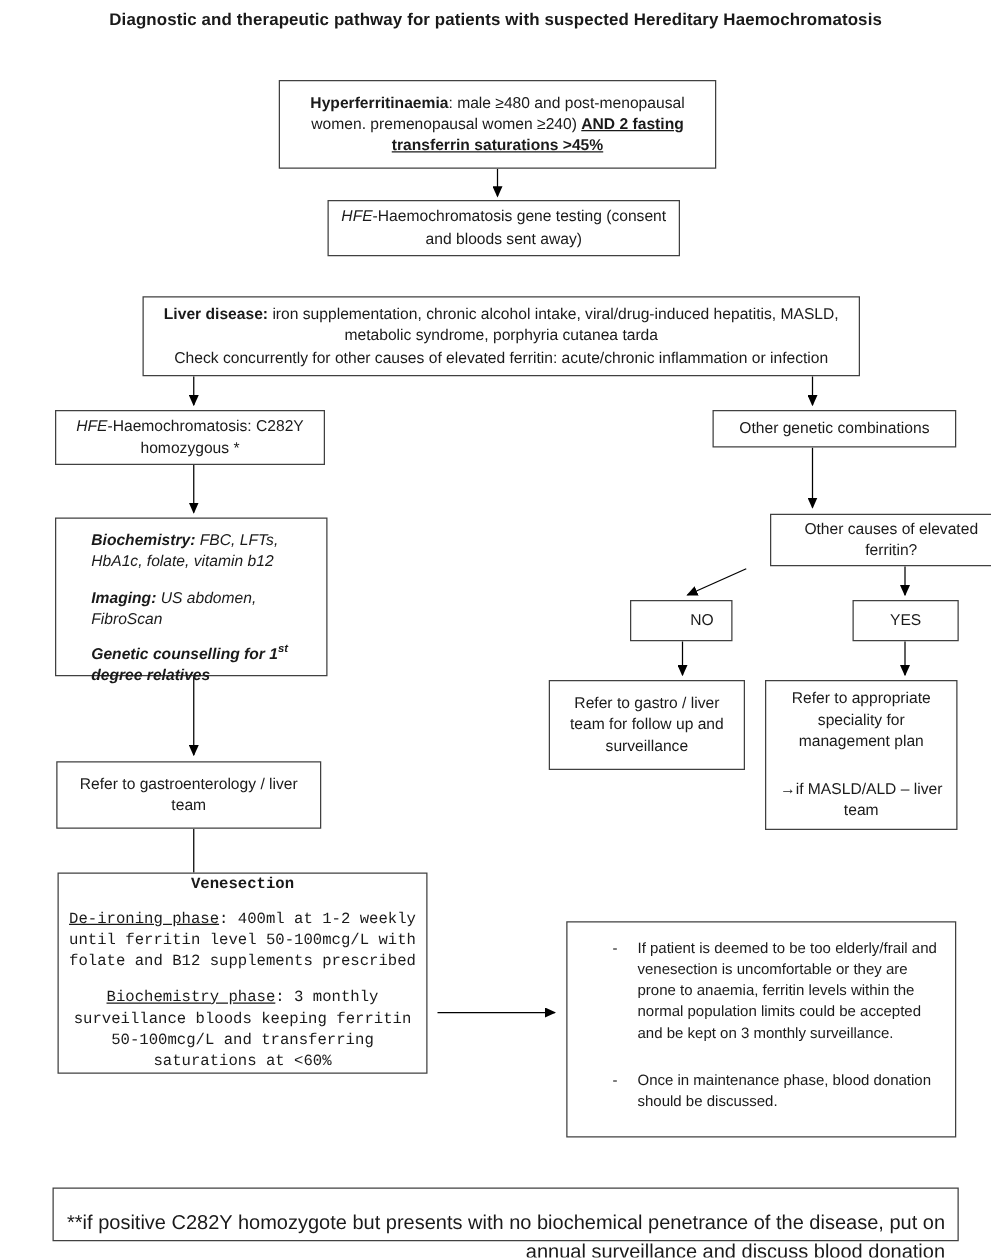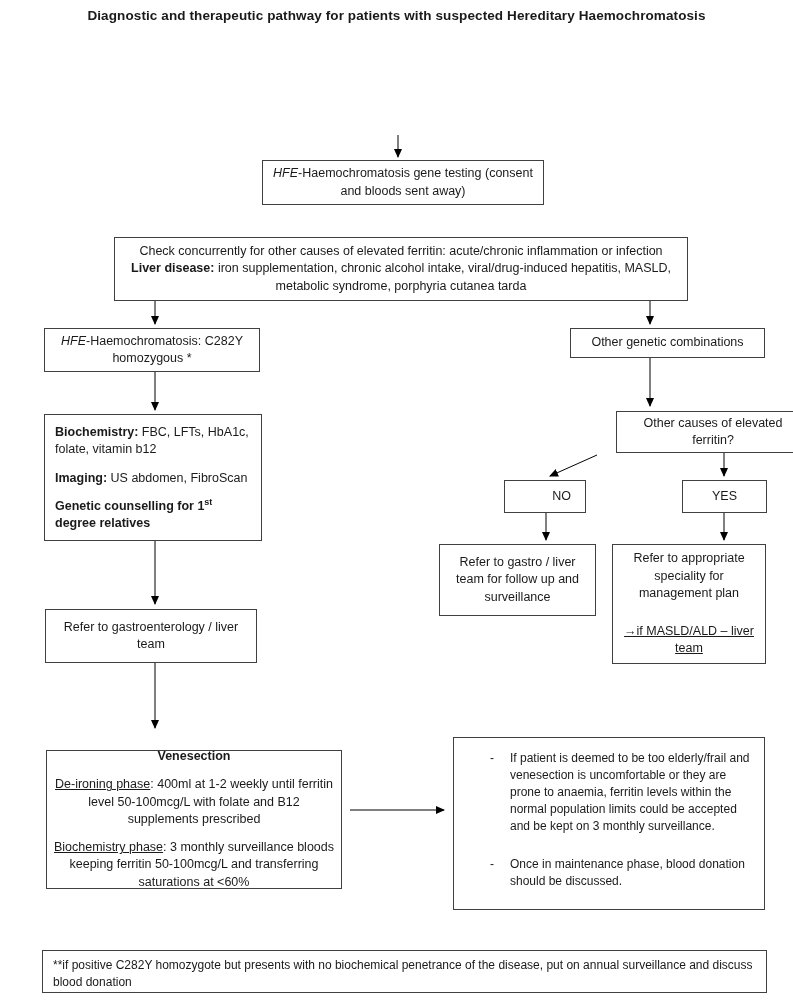--- a/index.html
+++ b/index.html
@@ -18,32 +18,32 @@
     position:absolute;border:1px solid #404040;background:#ffffff;
     font-size:12.5px;line-height:1.38;box-sizing:border-box;
   }
   .center{display:flex;align-items:center;justify-content:center;text-align:center;padding:3px 8px;}
   .blk{display:block;text-align:left;}
   .b{font-weight:bold;}
   .i{font-style:italic;}
   .u{text-decoration:underline;}
   .bu{font-weight:bold;text-decoration:underline;}
   .box p{margin:0;}
-  .workup{padding:9px 10px;}
+  .workup{padding:9px 28px;font-style:italic;}
   .workup p{margin:0 0 11px 0;}
   .workup p:last-child{margin-bottom:0;}
   .vene{display:flex;flex-direction:column;justify-content:center;text-align:center;padding:6px 6px;}
   .vene p{margin:0 0 0 0;}
   .vene .gap{margin-top:11px;}
   .elderly{padding:12px 6px 8px 0;font-size:12px;line-height:1.42;}
   .bullet{display:flex;}
   .bullet .dash{flex:0 0 20px;margin-left:36px;text-align:left;}
   .bullet .btext{flex:1;padding-right:4px;}
   .bullet2{margin-top:21px;}
-  .footnote{padding:6px 10px;font-size:12px;line-height:1.45;}
+  .footnote{padding:16px 10px;font-size:16px;line-height:1.45;text-align:right;}
   sup{font-size:9px;line-height:0;}
 </style>
 </head>
 <body>
 
 <div class="page">
 
   <div class="title">Diagnostic and therapeutic pathway for patients with suspected Hereditary Haemochromatosis</div>
 
   <svg class="arrows" width="793" height="1006" viewBox="0 0 793 1006">
@@ -59,29 +59,32 @@
     <line x1="650" y1="358" x2="650" y2="406" marker-end="url(#ah)"></line>
     <line x1="597" y1="455" x2="550" y2="476" marker-end="url(#ah)"></line>
     <line x1="724" y1="453" x2="724" y2="476" marker-end="url(#ah)"></line>
     <line x1="546" y1="513" x2="546" y2="540" marker-end="url(#ah)"></line>
     <line x1="724" y1="513" x2="724" y2="540" marker-end="url(#ah)"></line>
     <line x1="155" y1="541" x2="155" y2="604" marker-end="url(#ah)"></line>
     <line x1="155" y1="663" x2="155" y2="728" marker-end="url(#ah)"></line>
     <line x1="350" y1="810" x2="444" y2="810" marker-end="url(#ah)"></line>
   </svg>
 
+  <div class="box center" style="left:223px;top:64px;width:350px;height:71px;">
+    <div><span class="b">Hyperferritinaemia</span><span>: male ≥480 and post-menopausal women. premenopausal women ≥240) </span><span class="bu">AND 2 fasting transferrin saturations &gt;45%</span></div>
+  </div>
 
   <div class="box center" style="left:262px;top:160px;width:282px;height:45px;">
     <div><span class="i">HFE</span><span>-Haemochromatosis gene testing (consent and bloods sent away)</span></div>
   </div>
 
   <div class="box center" style="left:114px;top:237px;width:574px;height:64px;">
     <div>
+      <p><span class="b">Liver disease:</span><span> iron supplementation, chronic alcohol intake, viral/drug-induced hepatitis, MASLD,</span><br><span>metabolic syndrome, porphyria cutanea tarda</span></p>
       <p style="white-space:nowrap;">Check concurrently for other causes of elevated ferritin: acute/chronic inflammation or infection</p>
-      <p><span class="b">Liver disease:</span><span> iron supplementation, chronic alcohol intake, viral/drug-induced hepatitis, MASLD,</span><br><span>metabolic syndrome, porphyria cutanea tarda</span></p>
     </div>
   </div>
 
   <div class="box center" style="left:44px;top:328px;width:216px;height:44px;">
     <div><span class="i">HFE</span><span>-Haemochromatosis: C282Y homozygous *</span></div>
   </div>
 
   <div class="box center" style="left:570px;top:328px;width:195px;height:30px;">
     <div>Other genetic combinations</div>
   </div>
@@ -104,29 +107,29 @@
     <div>YES</div>
   </div>
 
   <div class="box center" style="left:439px;top:544px;width:157px;height:72px;">
     <div>Refer to gastro / liver team for follow up and surveillance</div>
   </div>
 
   <div class="box center" style="left:612px;top:544px;width:154px;height:120px;">
     <div>
       <p>Refer to appropriate speciality for management plan</p>
-      <p style="margin-top:21px;text-decoration:underline;">→if MASLD/ALD – liver team</p>
+      <p style="margin-top:21px;">→if MASLD/ALD – liver team</p>
     </div>
   </div>
 
   <div class="box center" style="left:45px;top:609px;width:212px;height:54px;">
     <div>Refer to gastroenterology / liver team</div>
   </div>
 
-  <div class="box vene" style="left:46px;top:750px;width:296px;height:139px;">
+  <div class="box vene" style="left:46px;top:698px;width:296px;height:161px;font-family:Liberation Mono, monospace;">
     <p class="b">Venesection</p>
     <p class="gap"><span class="u">De-ironing phase</span><span>: 400ml at 1-2 weekly until ferritin level 50-100mcg/L with folate and B12 supplements prescribed</span></p>
     <p class="gap"><span class="u">Biochemistry phase</span><span>: 3 monthly surveillance bloods keeping ferritin 50-100mcg/L and transferring saturations at &lt;60%</span></p>
   </div>
 
   <div class="box blk elderly" style="left:453px;top:737px;width:312px;height:173px;">
     <div class="bullet">
       <span class="dash">-</span>
       <span class="btext">If patient is deemed to be too elderly/frail and venesection is uncomfortable or they are prone to anaemia, ferritin levels within the normal population limits could be accepted and be kept on 3 monthly surveillance.</span>
     </div>

